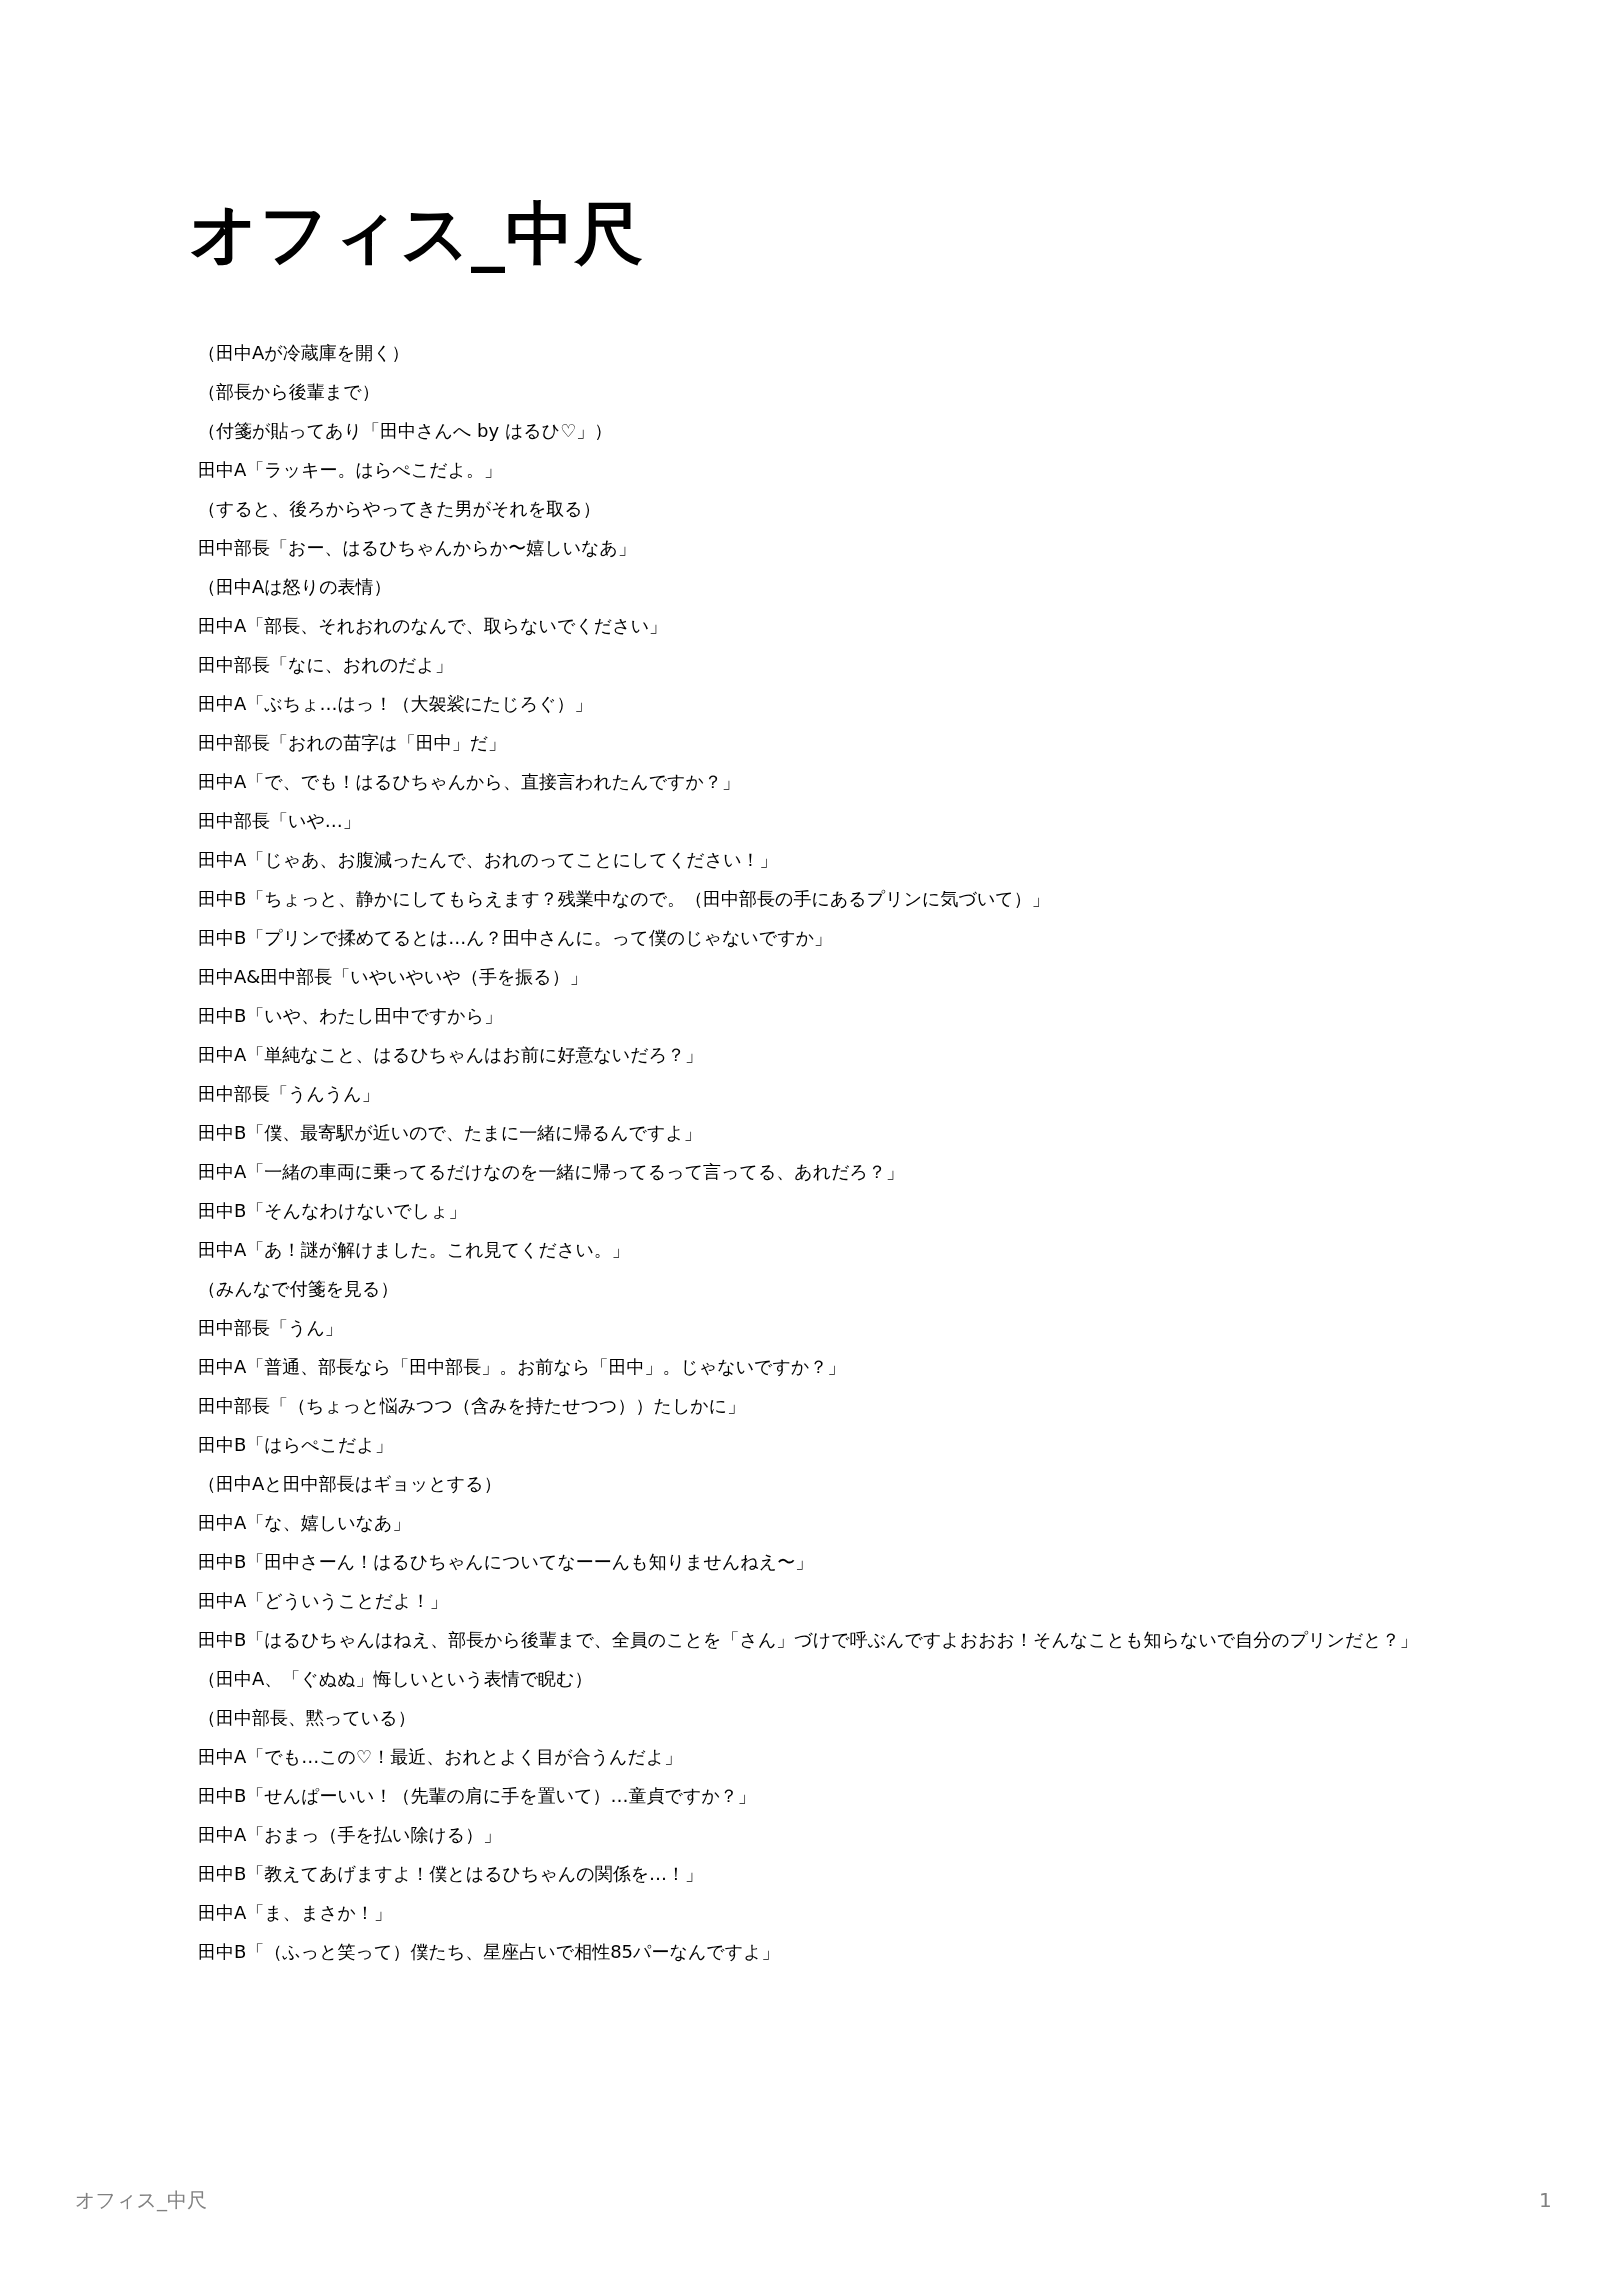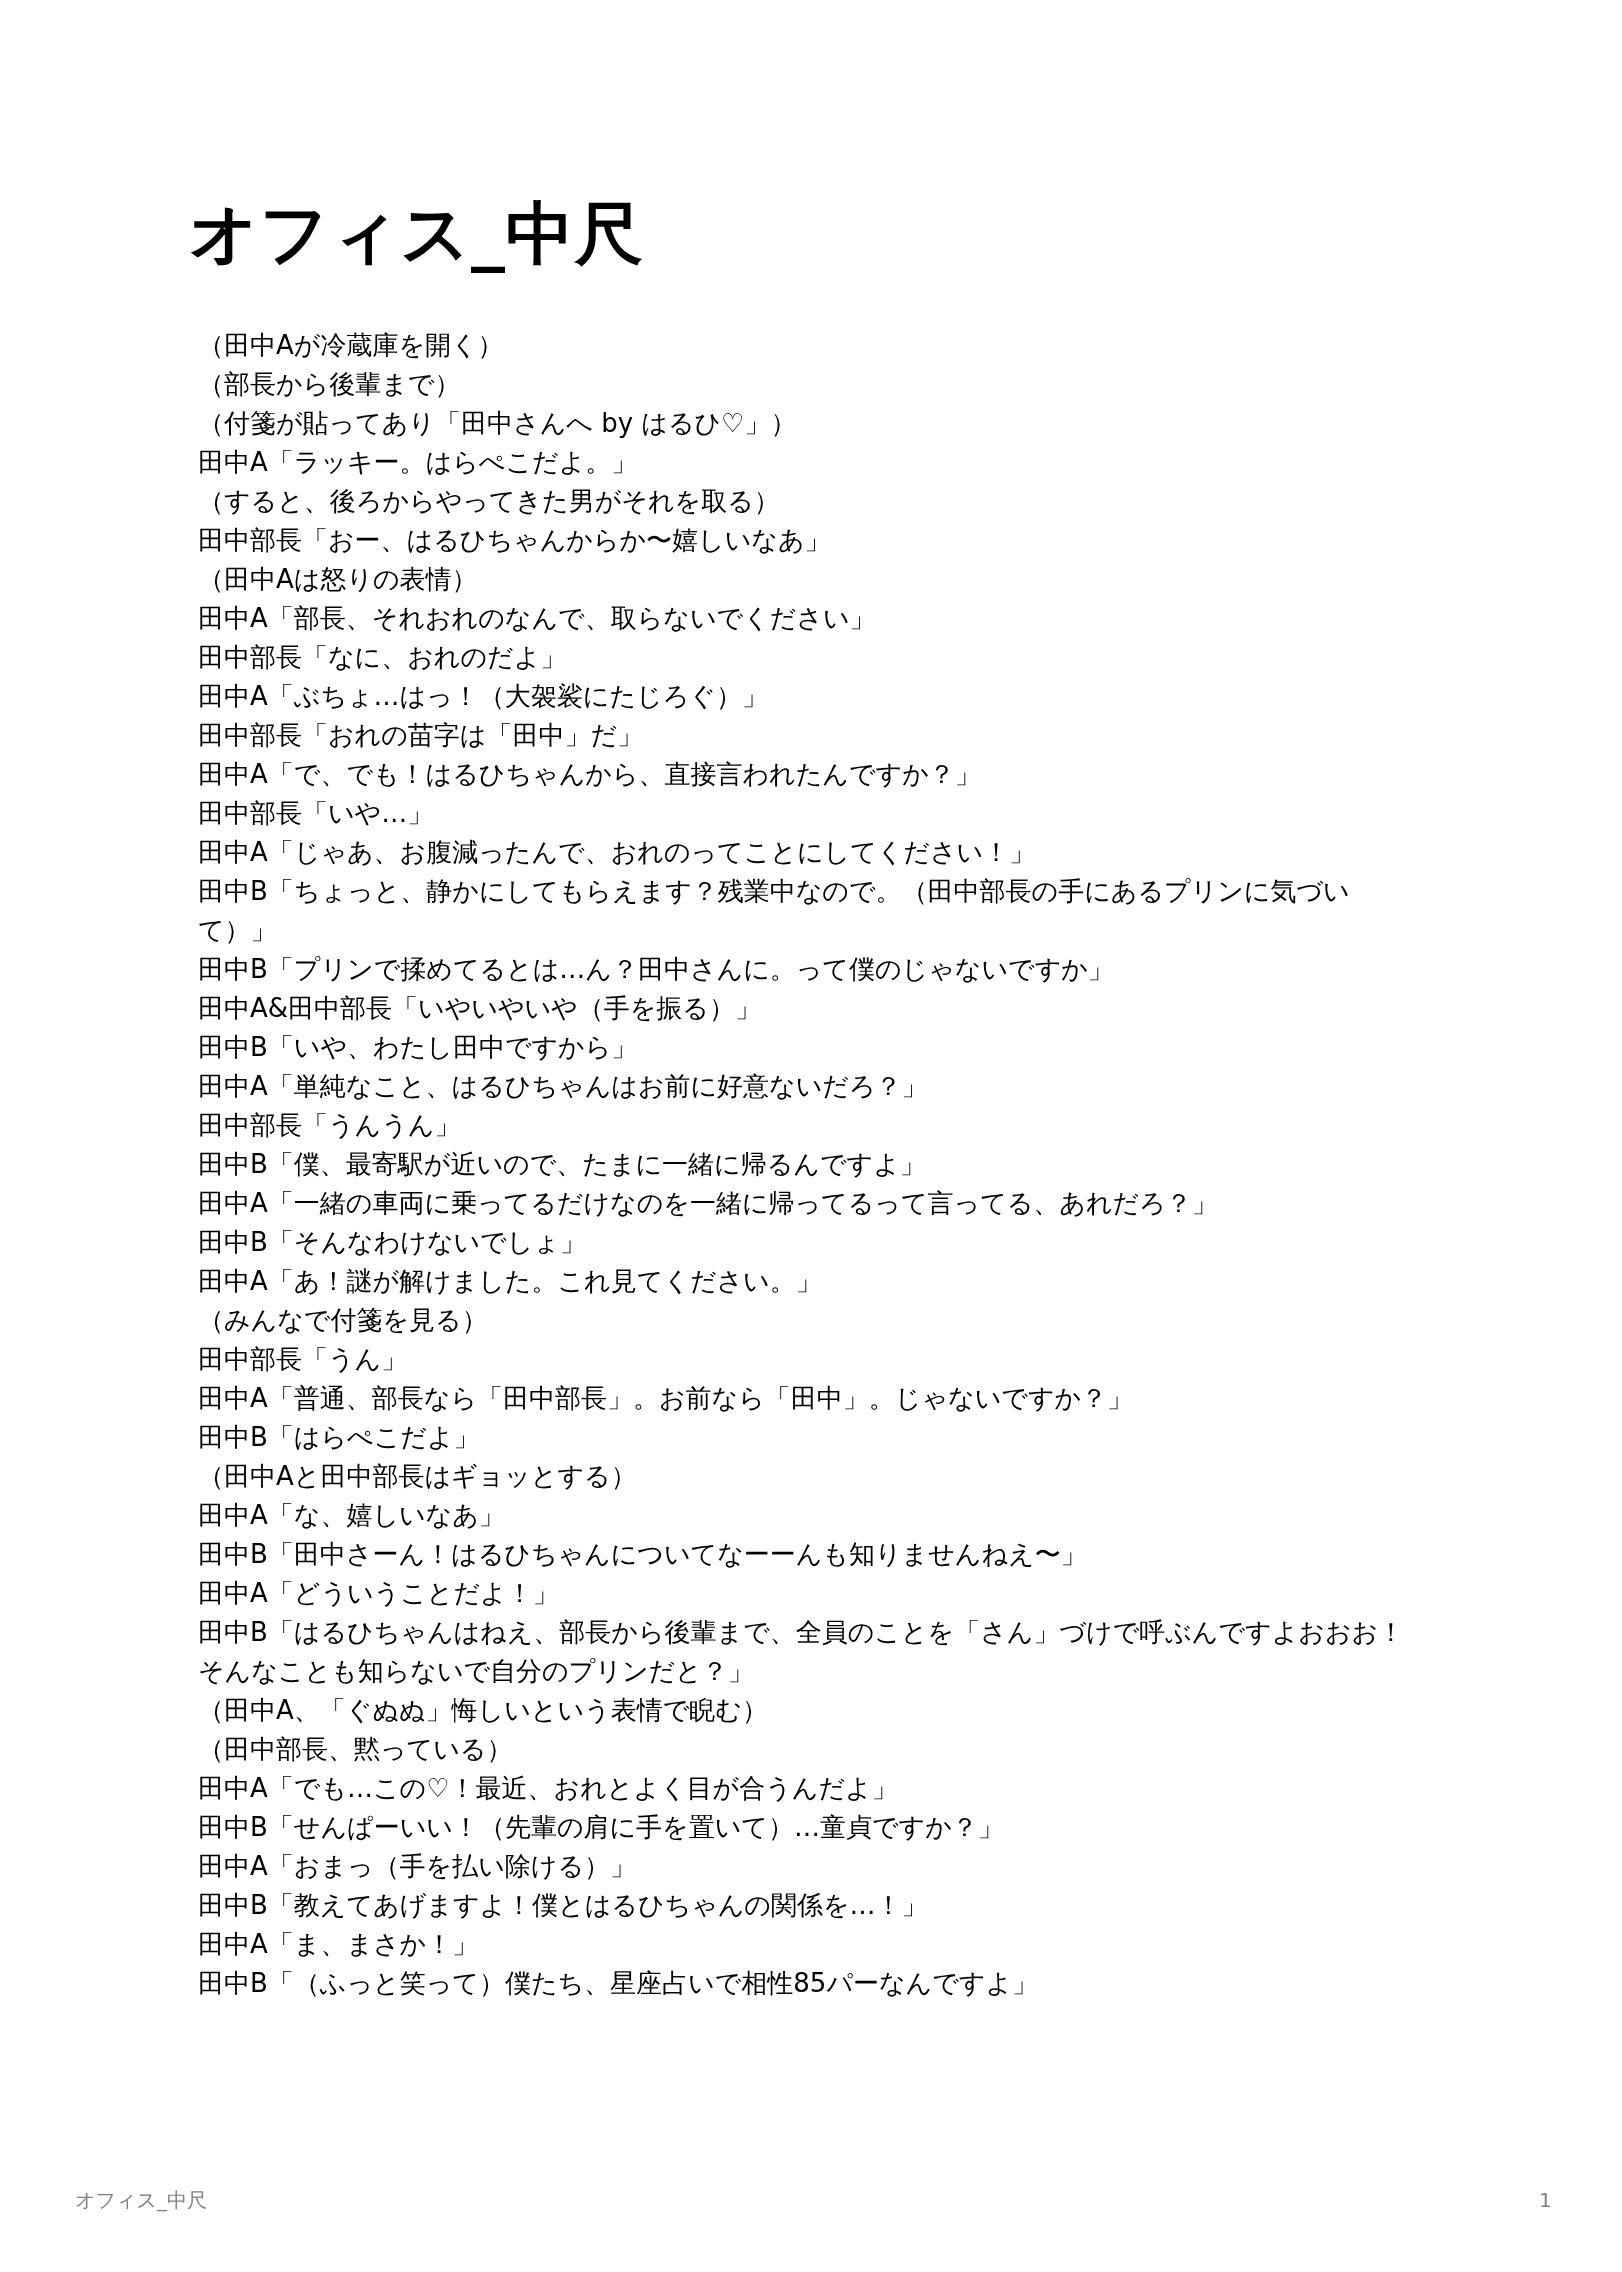--- a/index.html
+++ b/index.html
@@ -1,21 +1,21 @@
 <!DOCTYPE html>
 <html style="font-size:7.3px"><head>
 <meta charset="utf-8">
 <style>
   html, body { margin: 0; padding: 0; background: #ffffff; }
   body { width: 1622px; height: 2292px; position: relative; overflow: hidden;
          font-family: "DejaVu Sans", "Liberation Sans", sans-serif; color: #000; }
   .page-title { position: absolute; left: 189px; top: 193px; margin: 0;
          font-size: 68px; font-weight: bold; line-height: 82px; letter-spacing: 0.9px; white-space: nowrap; }
-  .body { position: absolute; left: 198px; top: 326px; width: 1227px;
-         font-size: 26px; line-height: 39px; }
+  .body { position: absolute; left: 198px; top: 333px; width: 1227px;
+         font-size: 18px; line-height: 39px; }
   .line { margin: 0; white-space: normal; word-break: break-all; }
   .footer-title { position: absolute; left: 75px; top: 2187px; font-size: 20px; color: #808080; line-height: 27px; }
   .footer-page { position: absolute; left: 1539px; top: 2187px; font-size: 20px; color: #808080; line-height: 27px; }
 </style>
 </head>
 <body>
 
 <h1 class="page-title">オフィス_中尺</h1>
 
 <div class="body">
@@ -39,20 +39,21 @@
   <p class="line">田中B「いや、わたし田中ですから」</p>
   <p class="line">田中A「単純なこと、はるひちゃんはお前に好意ないだろ？」</p>
   <p class="line">田中部長「うんうん」</p>
   <p class="line">田中B「僕、最寄駅が近いので、たまに一緒に帰るんですよ」</p>
   <p class="line">田中A「一緒の車両に乗ってるだけなのを一緒に帰ってるって言ってる、あれだろ？」</p>
   <p class="line">田中B「そんなわけないでしょ」</p>
   <p class="line">田中A「あ！謎が解けました。これ見てください。」</p>
   <p class="line">（みんなで付箋を見る）</p>
   <p class="line">田中部長「うん」</p>
   <p class="line">田中A「普通、部長なら「田中部長」。お前なら「田中」。じゃないですか？」</p>
+  <p class="line">田中部長「（ちょっと悩みつつ（含みを持たせつつ））たしかに」</p>
   <p class="line">田中B「はらぺこだよ」</p>
   <p class="line">（田中Aと田中部長はギョッとする）</p>
   <p class="line">田中A「な、嬉しいなあ」</p>
   <p class="line">田中B「田中さーん！はるひちゃんについてなーーんも知りませんねえ〜」</p>
   <p class="line">田中A「どういうことだよ！」</p>
   <p class="line">田中B「はるひちゃんはねえ、部長から後輩まで、全員のことを「さん」づけで呼ぶんですよおおお！そんなことも知らないで自分のプリンだと？」</p>
   <p class="line">（田中A、「ぐぬぬ」悔しいという表情で睨む）</p>
   <p class="line">（田中部長、黙っている）</p>
   <p class="line">田中A「でも…この♡！最近、おれとよく目が合うんだよ」</p>
   <p class="line">田中B「せんぱーいい！（先輩の肩に手を置いて）…童貞ですか？」</p>

